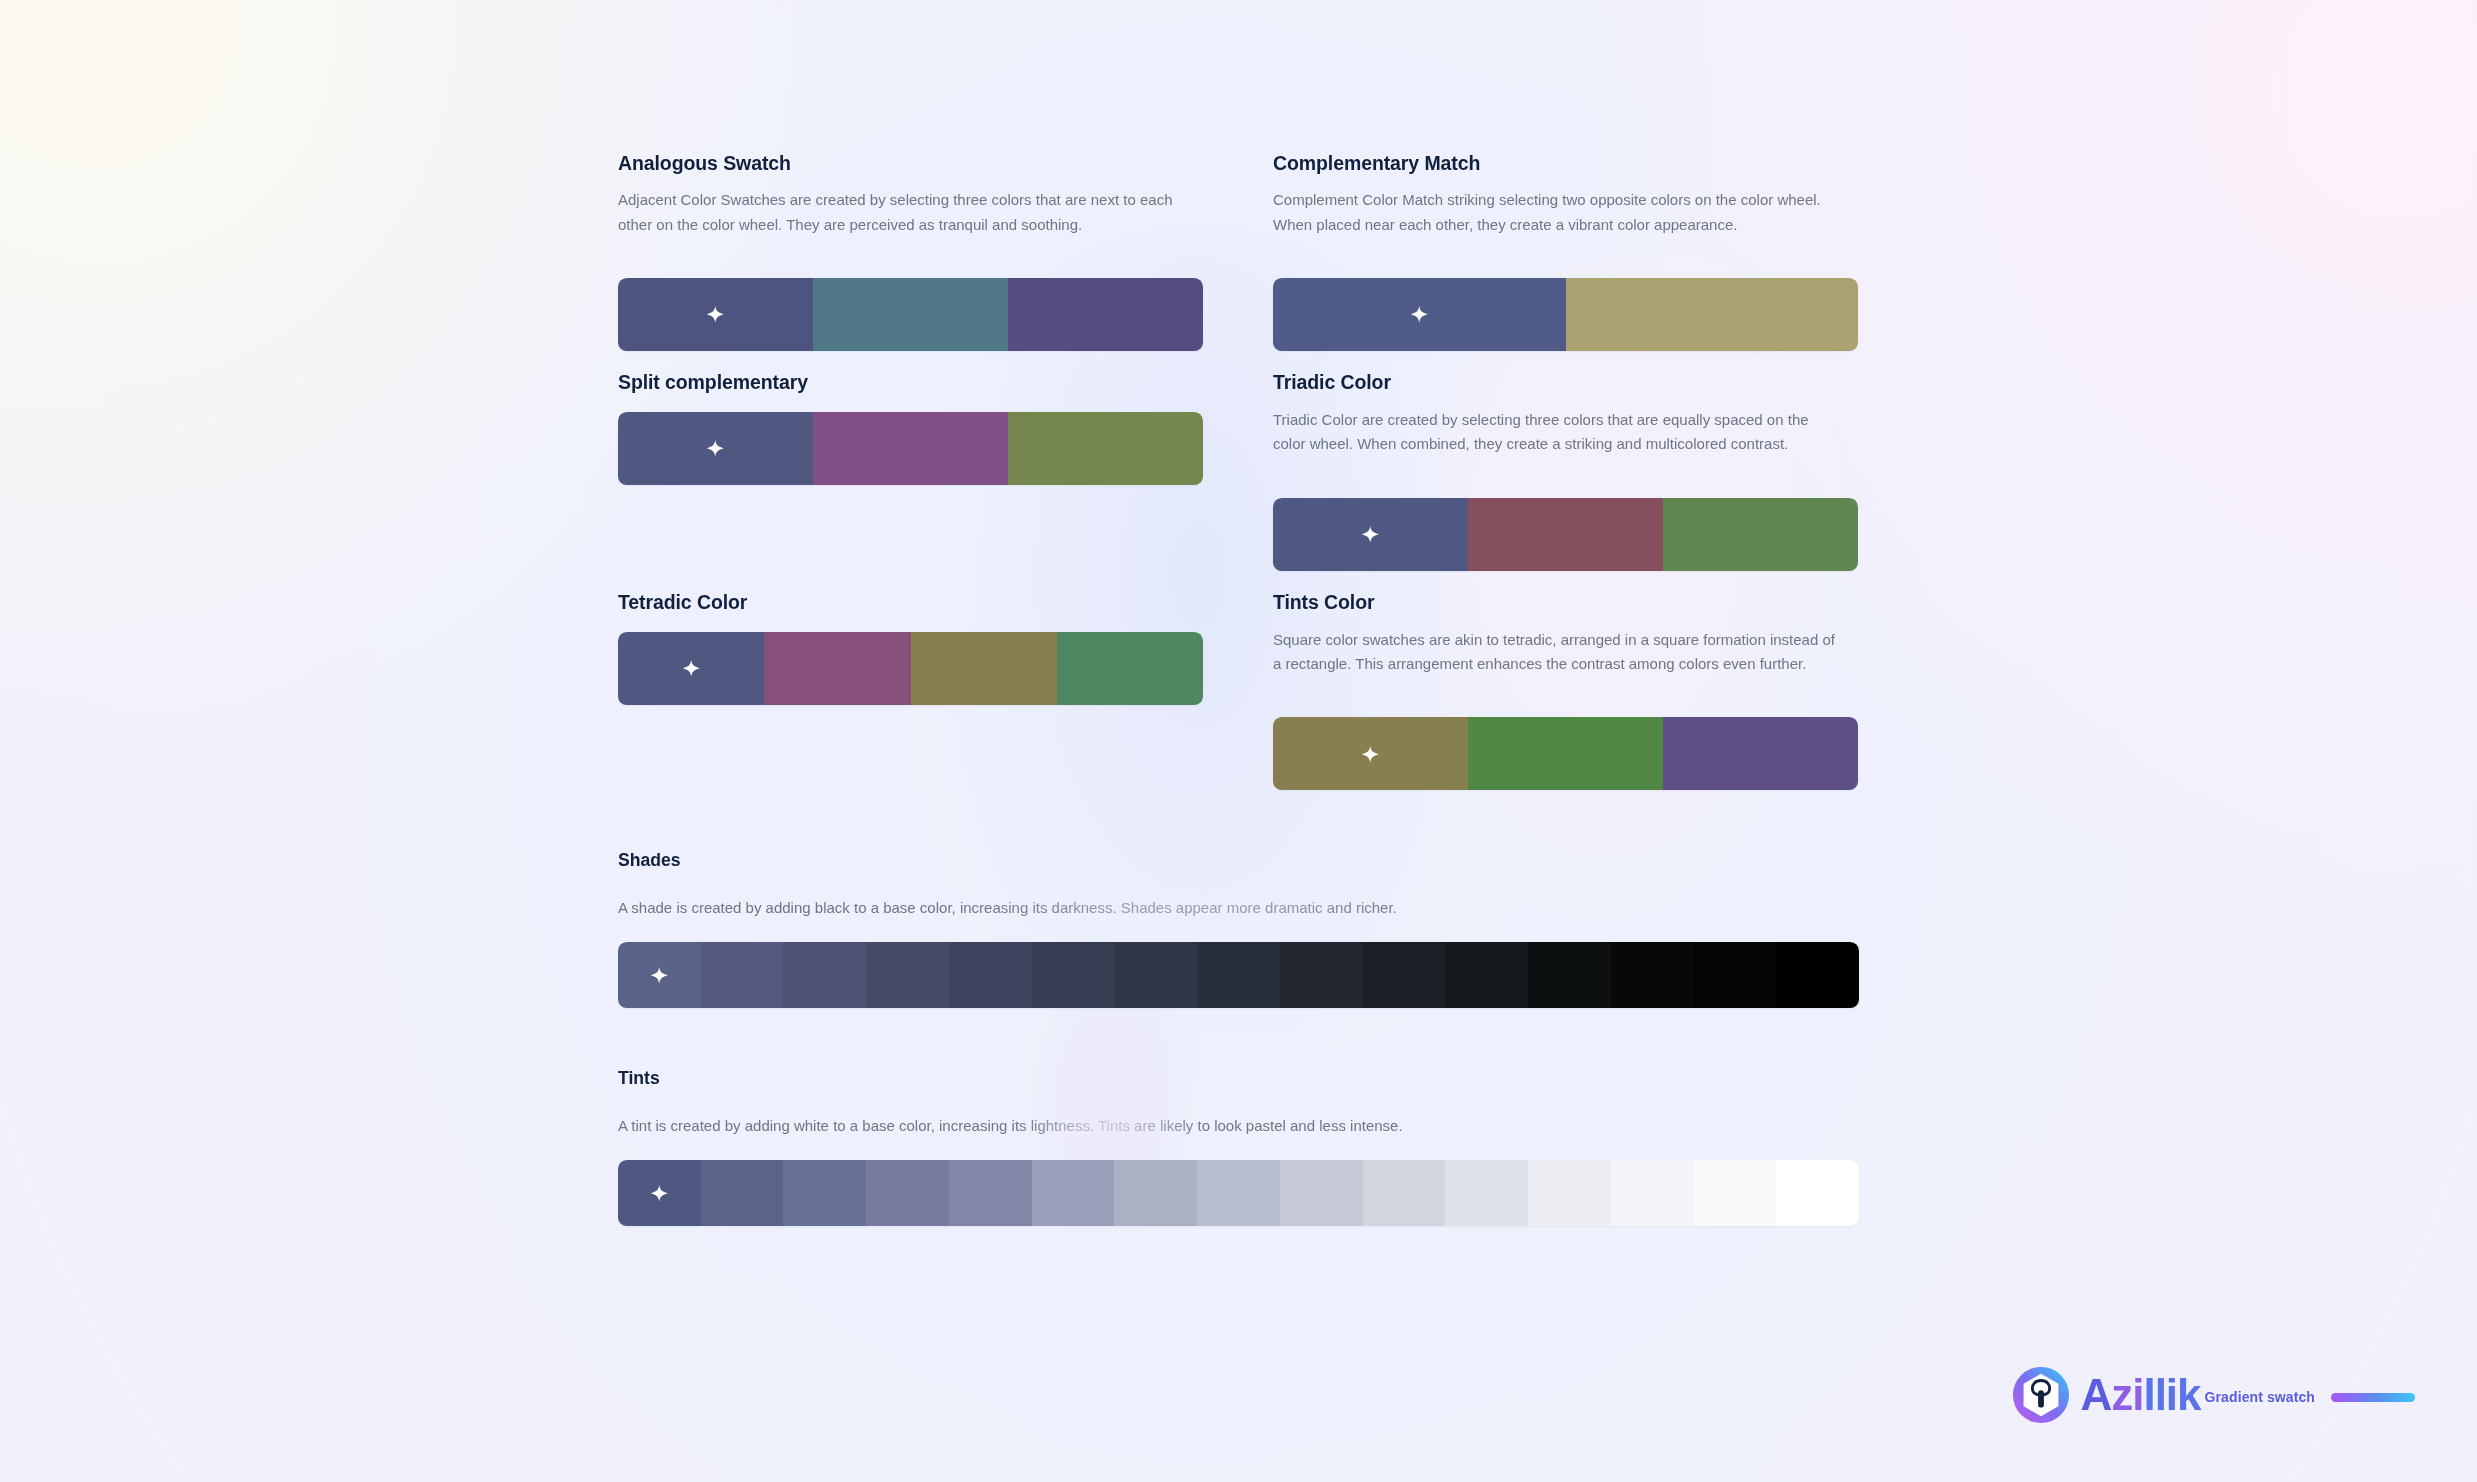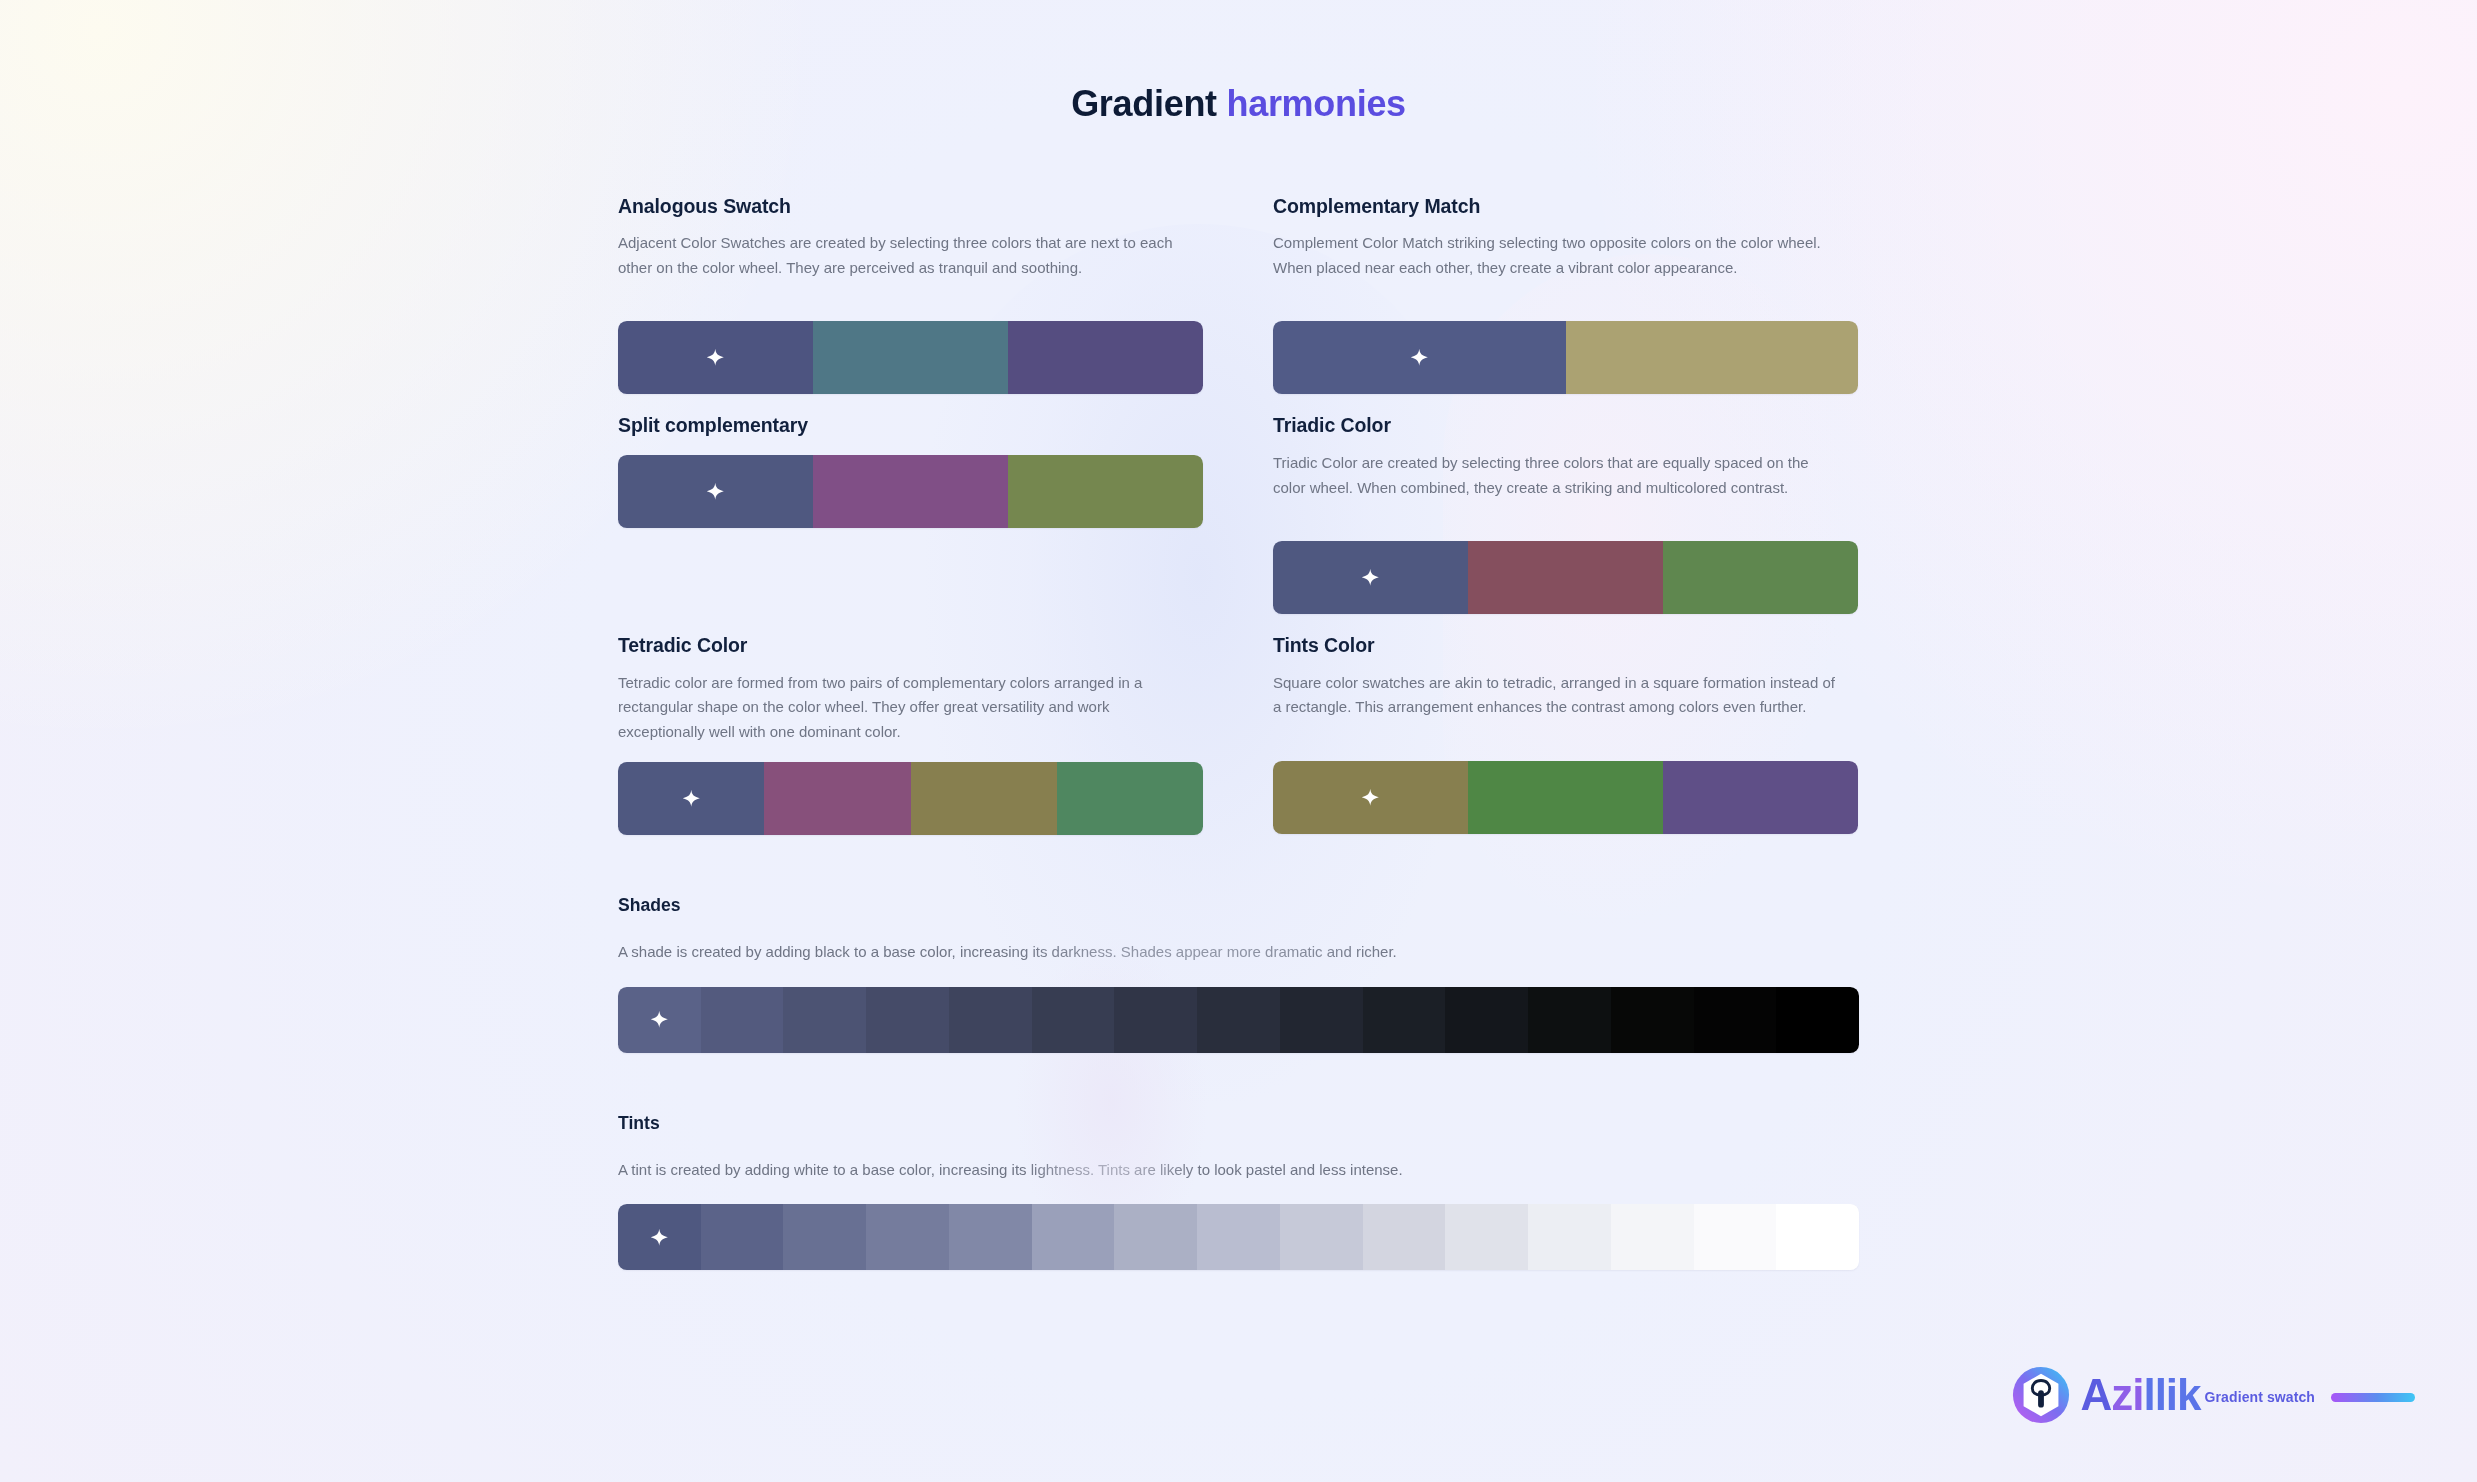--- a/index.html
+++ b/index.html
@@ -117,23 +117,20 @@
 </head>
 <body>
 
 <div class="page">
 
   <div class="wm wm-1"></div>
   <div class="wm wm-2"></div>
   <div class="wm wm-3"></div>
 
   <header class="hero">
-    <h1 class="hero-title">
-      <span>Gradient </span><span class="accent">harmonies</span>
-    </h1>
   </header>
 
   <main class="grid" id="card-grid">
       <section class="card">
         <h2 class="card-title">Analogous Swatch</h2>
         <p class="card-desc">Adjacent Color Swatches are created by selecting three colors that are next to each other on the color wheel. They are perceived as tranquil and soothing.</p>
         <div class="swatch">
           <div class="seg" title="#4d5480" style="background: rgb(77, 84, 128); flex: 1 1 0px;">
             <span style="position: absolute; left: 50%; top: 50%; transform: translate(-50%, -50%); width: 19.5px; height: 19.5px;">
               <svg class="sparkle" viewBox="0 0 24 24" aria-hidden="true">
@@ -183,21 +180,20 @@
                 <path d="M12 1.5 C12.9 7.6 14.4 9.6 22.5 12 C14.4 14.4 12.9 16.4 12 22.5 C11.1 16.4 9.6 14.4 1.5 12 C9.6 9.6 11.1 7.6 12 1.5 Z" fill="#ffffff"></path>
               </svg>
             </span>
           </div>
           <div class="seg" title="#854f5e" style="background: rgb(133, 79, 94); flex: 1 1 0px;"></div>
           <div class="seg" title="#5f874f" style="background: rgb(95, 135, 79); flex: 1 1 0px;"></div>
         </div>
       </section>
       <section class="card">
         <h2 class="card-title">Tetradic Color</h2>
-        <p class="card-desc">Tetradic color are formed from two pairs of complementary colors arranged in a rectangular shape on the color wheel. They offer great versatility and work exceptionally well with one dominant color.</p>
         <div class="swatch">
           <div class="seg" title="#4f5880" style="background: rgb(79, 88, 128); flex: 1 1 0px;">
             <span style="position: absolute; left: 50%; top: 50%; transform: translate(-50%, -50%); width: 19.5px; height: 19.5px;">
               <svg class="sparkle" viewBox="0 0 24 24" aria-hidden="true">
                 <path d="M12 1.5 C12.9 7.6 14.4 9.6 22.5 12 C14.4 14.4 12.9 16.4 12 22.5 C11.1 16.4 9.6 14.4 1.5 12 C9.6 9.6 11.1 7.6 12 1.5 Z" fill="#ffffff"></path>
               </svg>
             </span>
           </div>
           <div class="seg" title="#87507b" style="background: rgb(135, 80, 123); flex: 1 1 0px;"></div>
           <div class="seg" title="#877f4f" style="background: rgb(135, 127, 79); flex: 1 1 0px;"></div>

